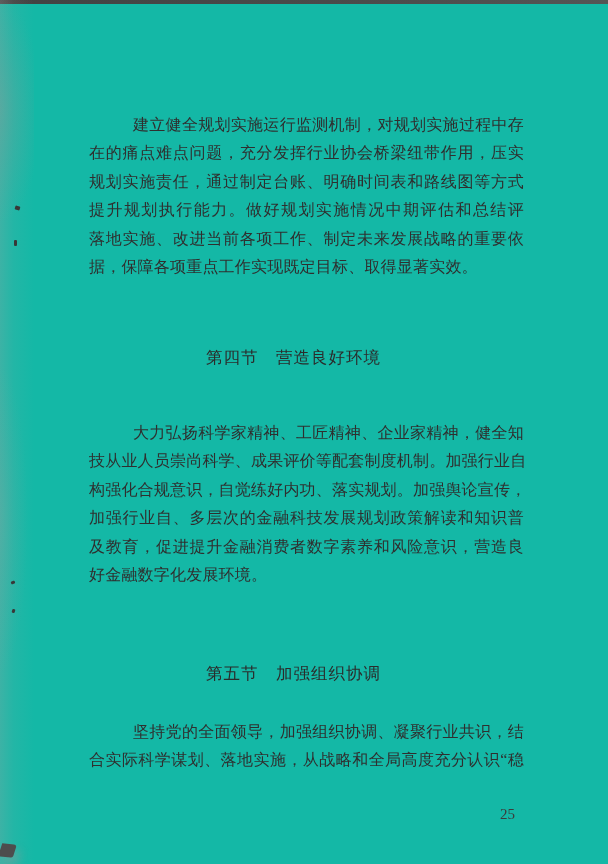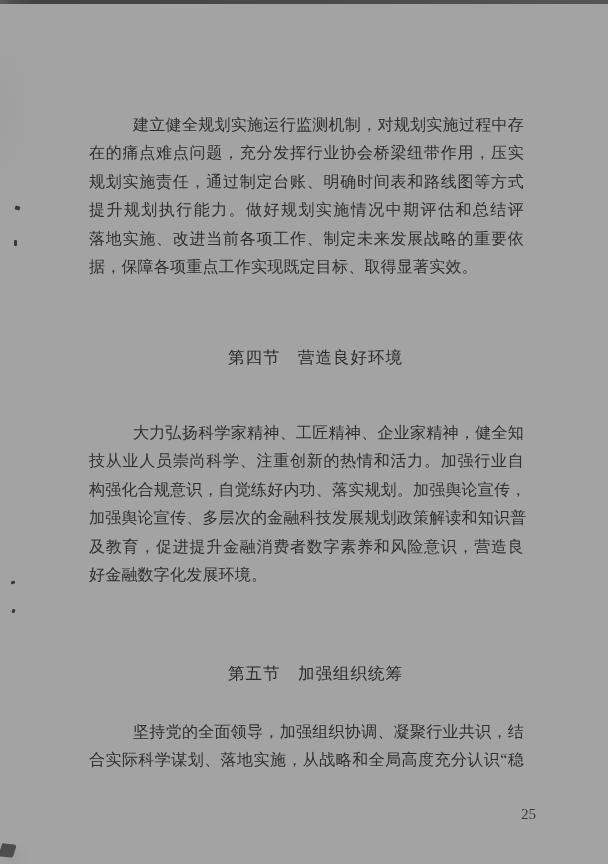--- a/index.html
+++ b/index.html
@@ -1,20 +1,20 @@
 <!DOCTYPE html>
 <html><head>
 <meta charset="utf-8">
 <style>
   html, body { margin: 0; padding: 0; background: #ffffff; }
   .page {
     position: relative;
     width: 608px;
     height: 864px;
-    background: #a3a3a3;
+    background: #14b8a6;
     overflow: hidden;
     font-family: "Liberation Serif", "DejaVu Serif", serif;
     color: #2f2f2f;
   }
   
   .top-edge {
     position: absolute; left: 0; top: 0;
     width: 100%; height: 4px;
     background: linear-gradient(to right, #424242, #4b4b4b 60%, #555555);
   }
@@ -50,33 +50,33 @@
     font-size: 16px;
     line-height: 28.4px;
     text-align: justify;
     text-align-last: justify;
     white-space: nowrap;
     letter-spacing: 0.2px;
   }
   .line.first { text-indent: 44px; }
   .line.last { text-align-last: left; }
   .sec {
-    position: absolute; left: 98px; width: 435px;
+    position: absolute; left: 76px; width: 435px;
     margin: 0;
     font-size: 16.5px;
     font-weight: normal;
     text-align: center;
     letter-spacing: 1px;
     line-height: 24px;
     color: #2b2b2b;
   }
   .pagenum {
     position: absolute; left: 500px; top: 806px;
     width: 36px;
-    text-align: right;
+    text-align: left;
     font-size: 15px;
     color: #3c3c3c;
   }
   .p1 { top: 111px; }
   .h4 { top: 346px; }
   .p2 { top: 407px; margin-top: 12px; }
   .h5 { top: 662px; }
   .p3 { top: 718px; }
 </style>
 </head>
@@ -98,28 +98,28 @@
     <div class="line">规划实施责任，通过制定台账、明确时间表和路线图等方式</div>
     <div class="line">提升规划执行能力。做好规划实施情况中期评估和总结评</div>
     <div class="line">落地实施、改进当前各项工作、制定未来发展战略的重要依</div>
     <div class="line last">据，保障各项重点工作实现既定目标、取得显著实效。</div>
   </div>
 
   <h2 class="sec h4">第四节　营造良好环境</h2>
 
   <div class="para p2">
     <div class="line first">大力弘扬科学家精神、工匠精神、企业家精神，健全知</div>
-    <div class="line">技从业人员崇尚科学、注重创新的热情和活力。加强行业自</div>
+    <div class="line">技从业人员崇尚科学、成果评价等配套制度机制。加强行业自</div>
     <div class="line">构强化合规意识，自觉练好内功、落实规划。加强舆论宣传，</div>
-    <div class="line">加强舆论宣传、多层次的金融科技发展规划政策解读和知识普</div>
+    <div class="line">加强行业自、多层次的金融科技发展规划政策解读和知识普</div>
     <div class="line">及教育，促进提升金融消费者数字素养和风险意识，营造良</div>
     <div class="line last">好金融数字化发展环境。</div>
   </div>
 
-  <h2 class="sec h5">第五节　加强组织统筹</h2>
+  <h2 class="sec h5">第五节　加强组织协调</h2>
 
   <div class="para p3">
     <div class="line first">坚持党的全面领导，加强组织协调、凝聚行业共识，结</div>
     <div class="line">合实际科学谋划、落地实施，从战略和全局高度充分认识“稳</div>
   </div>
 
   <div class="pagenum">25</div>
 
 </div>
 

